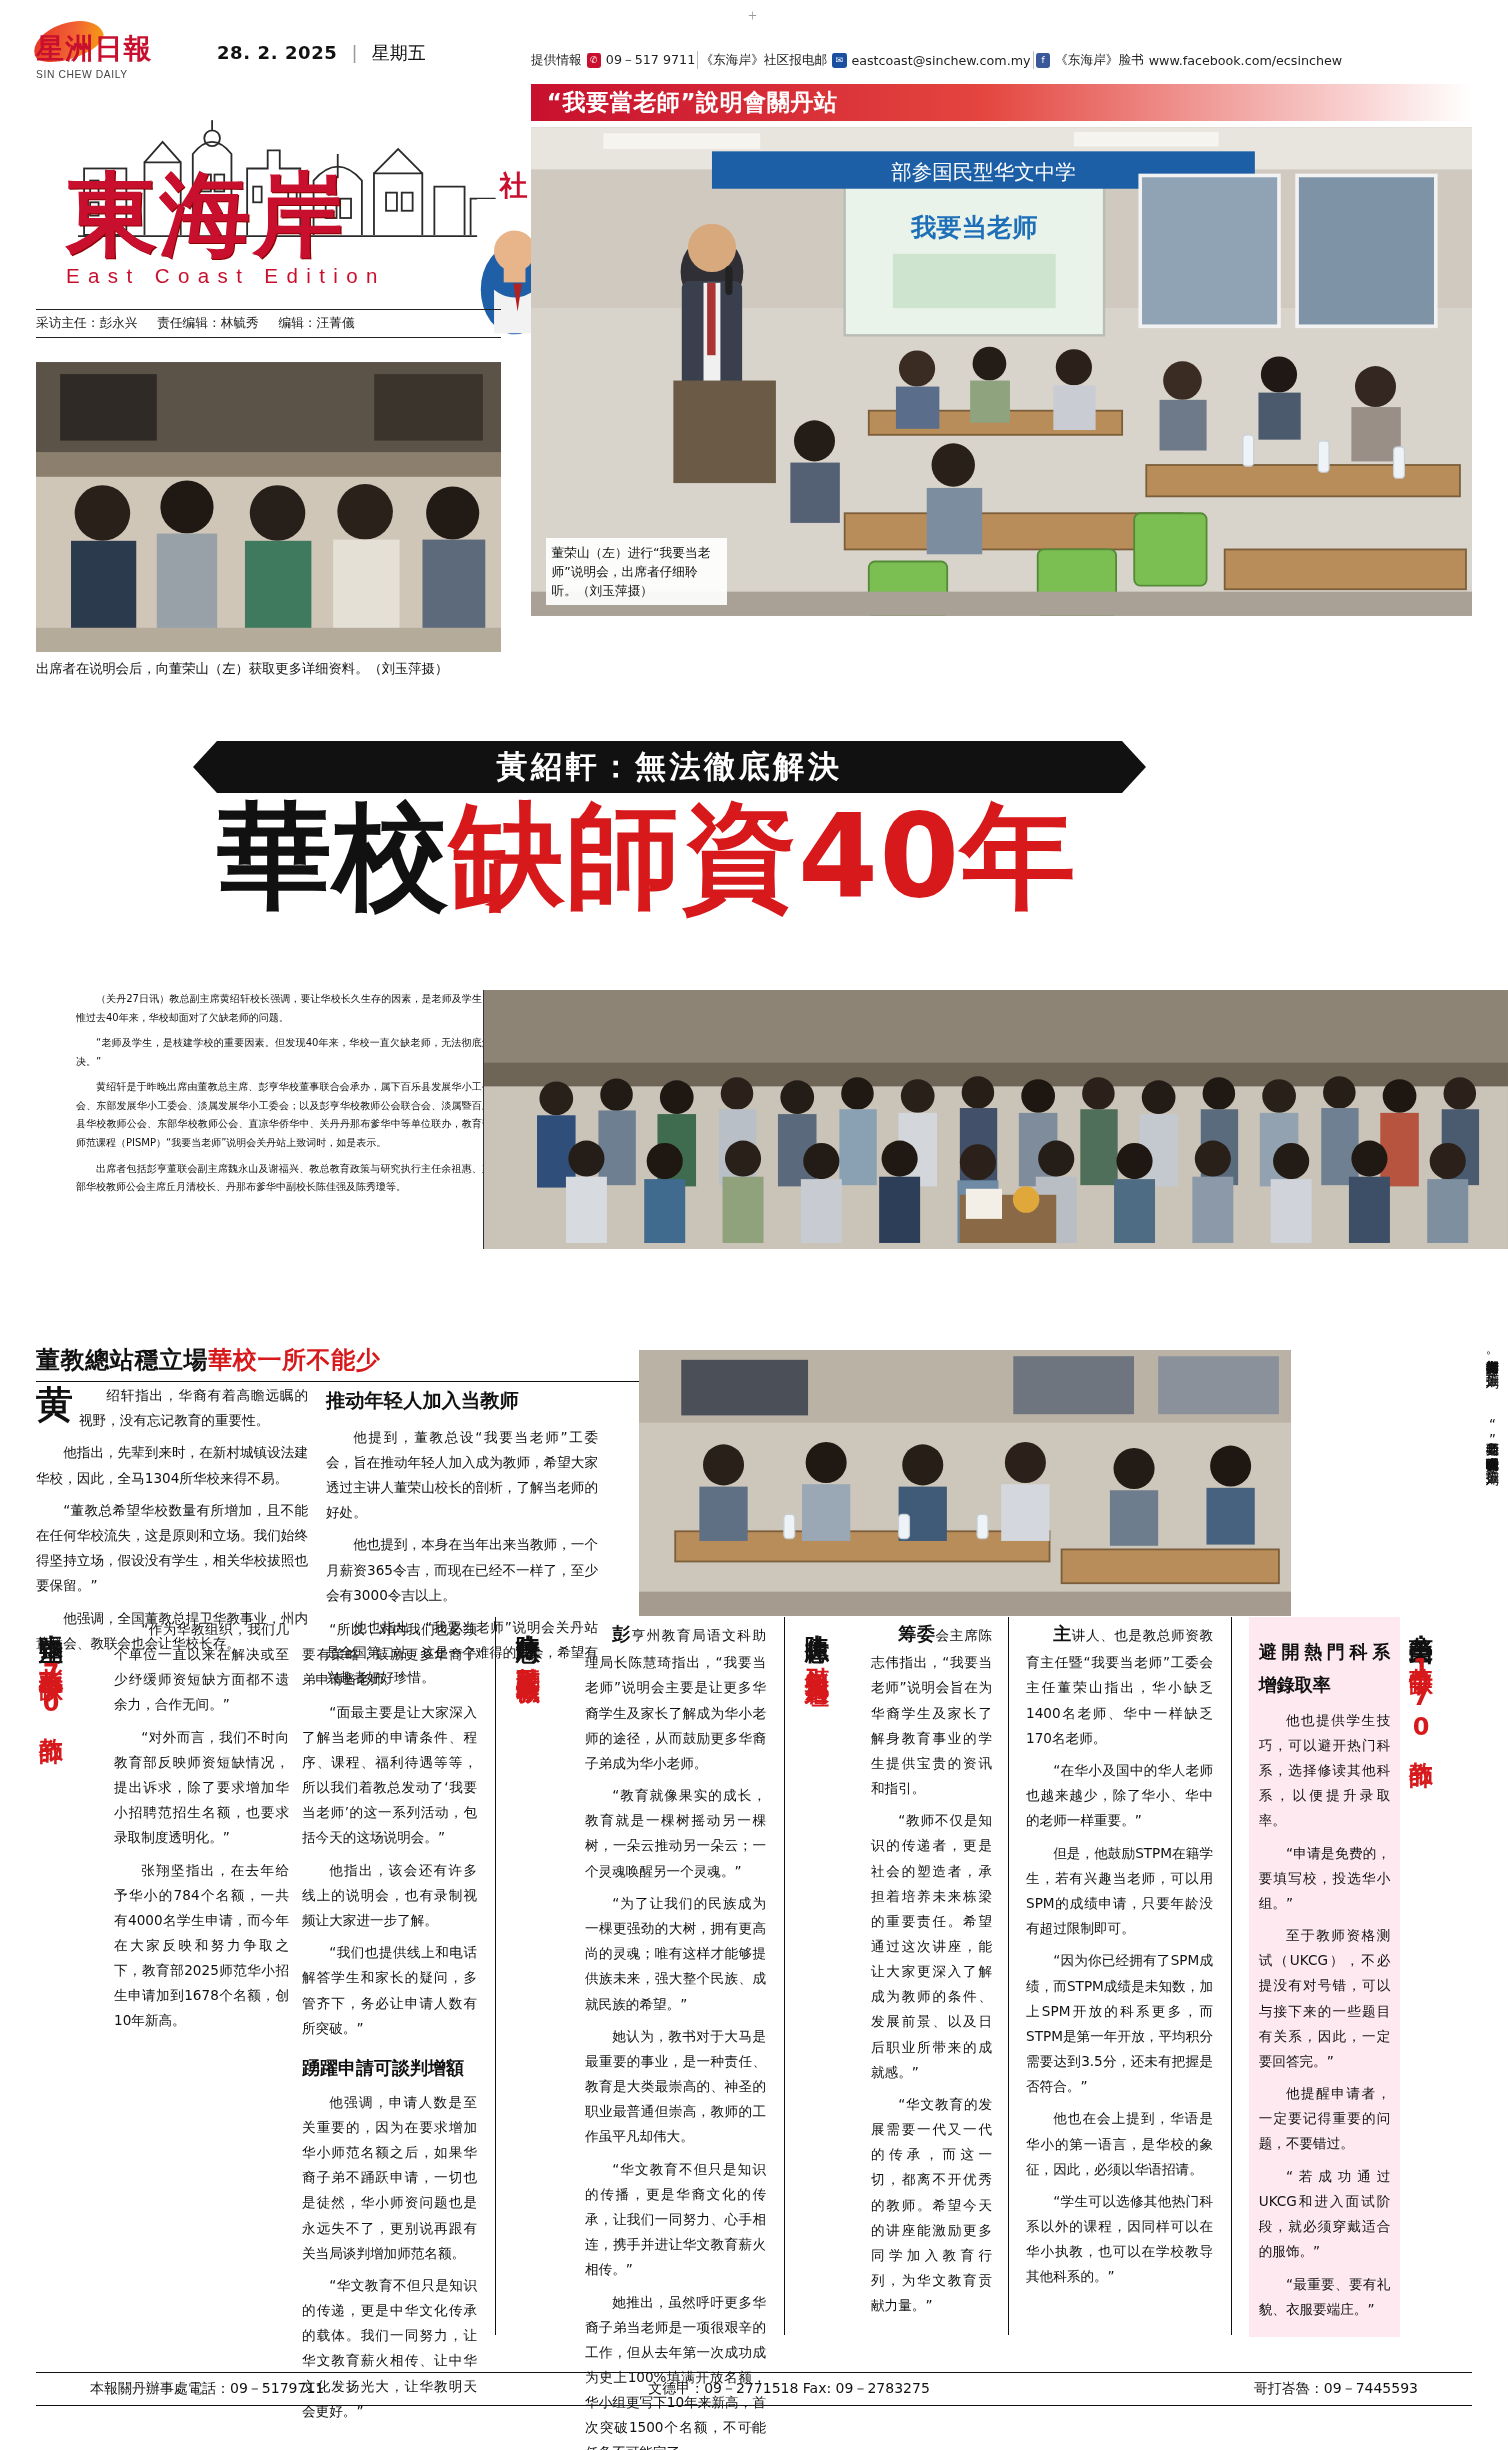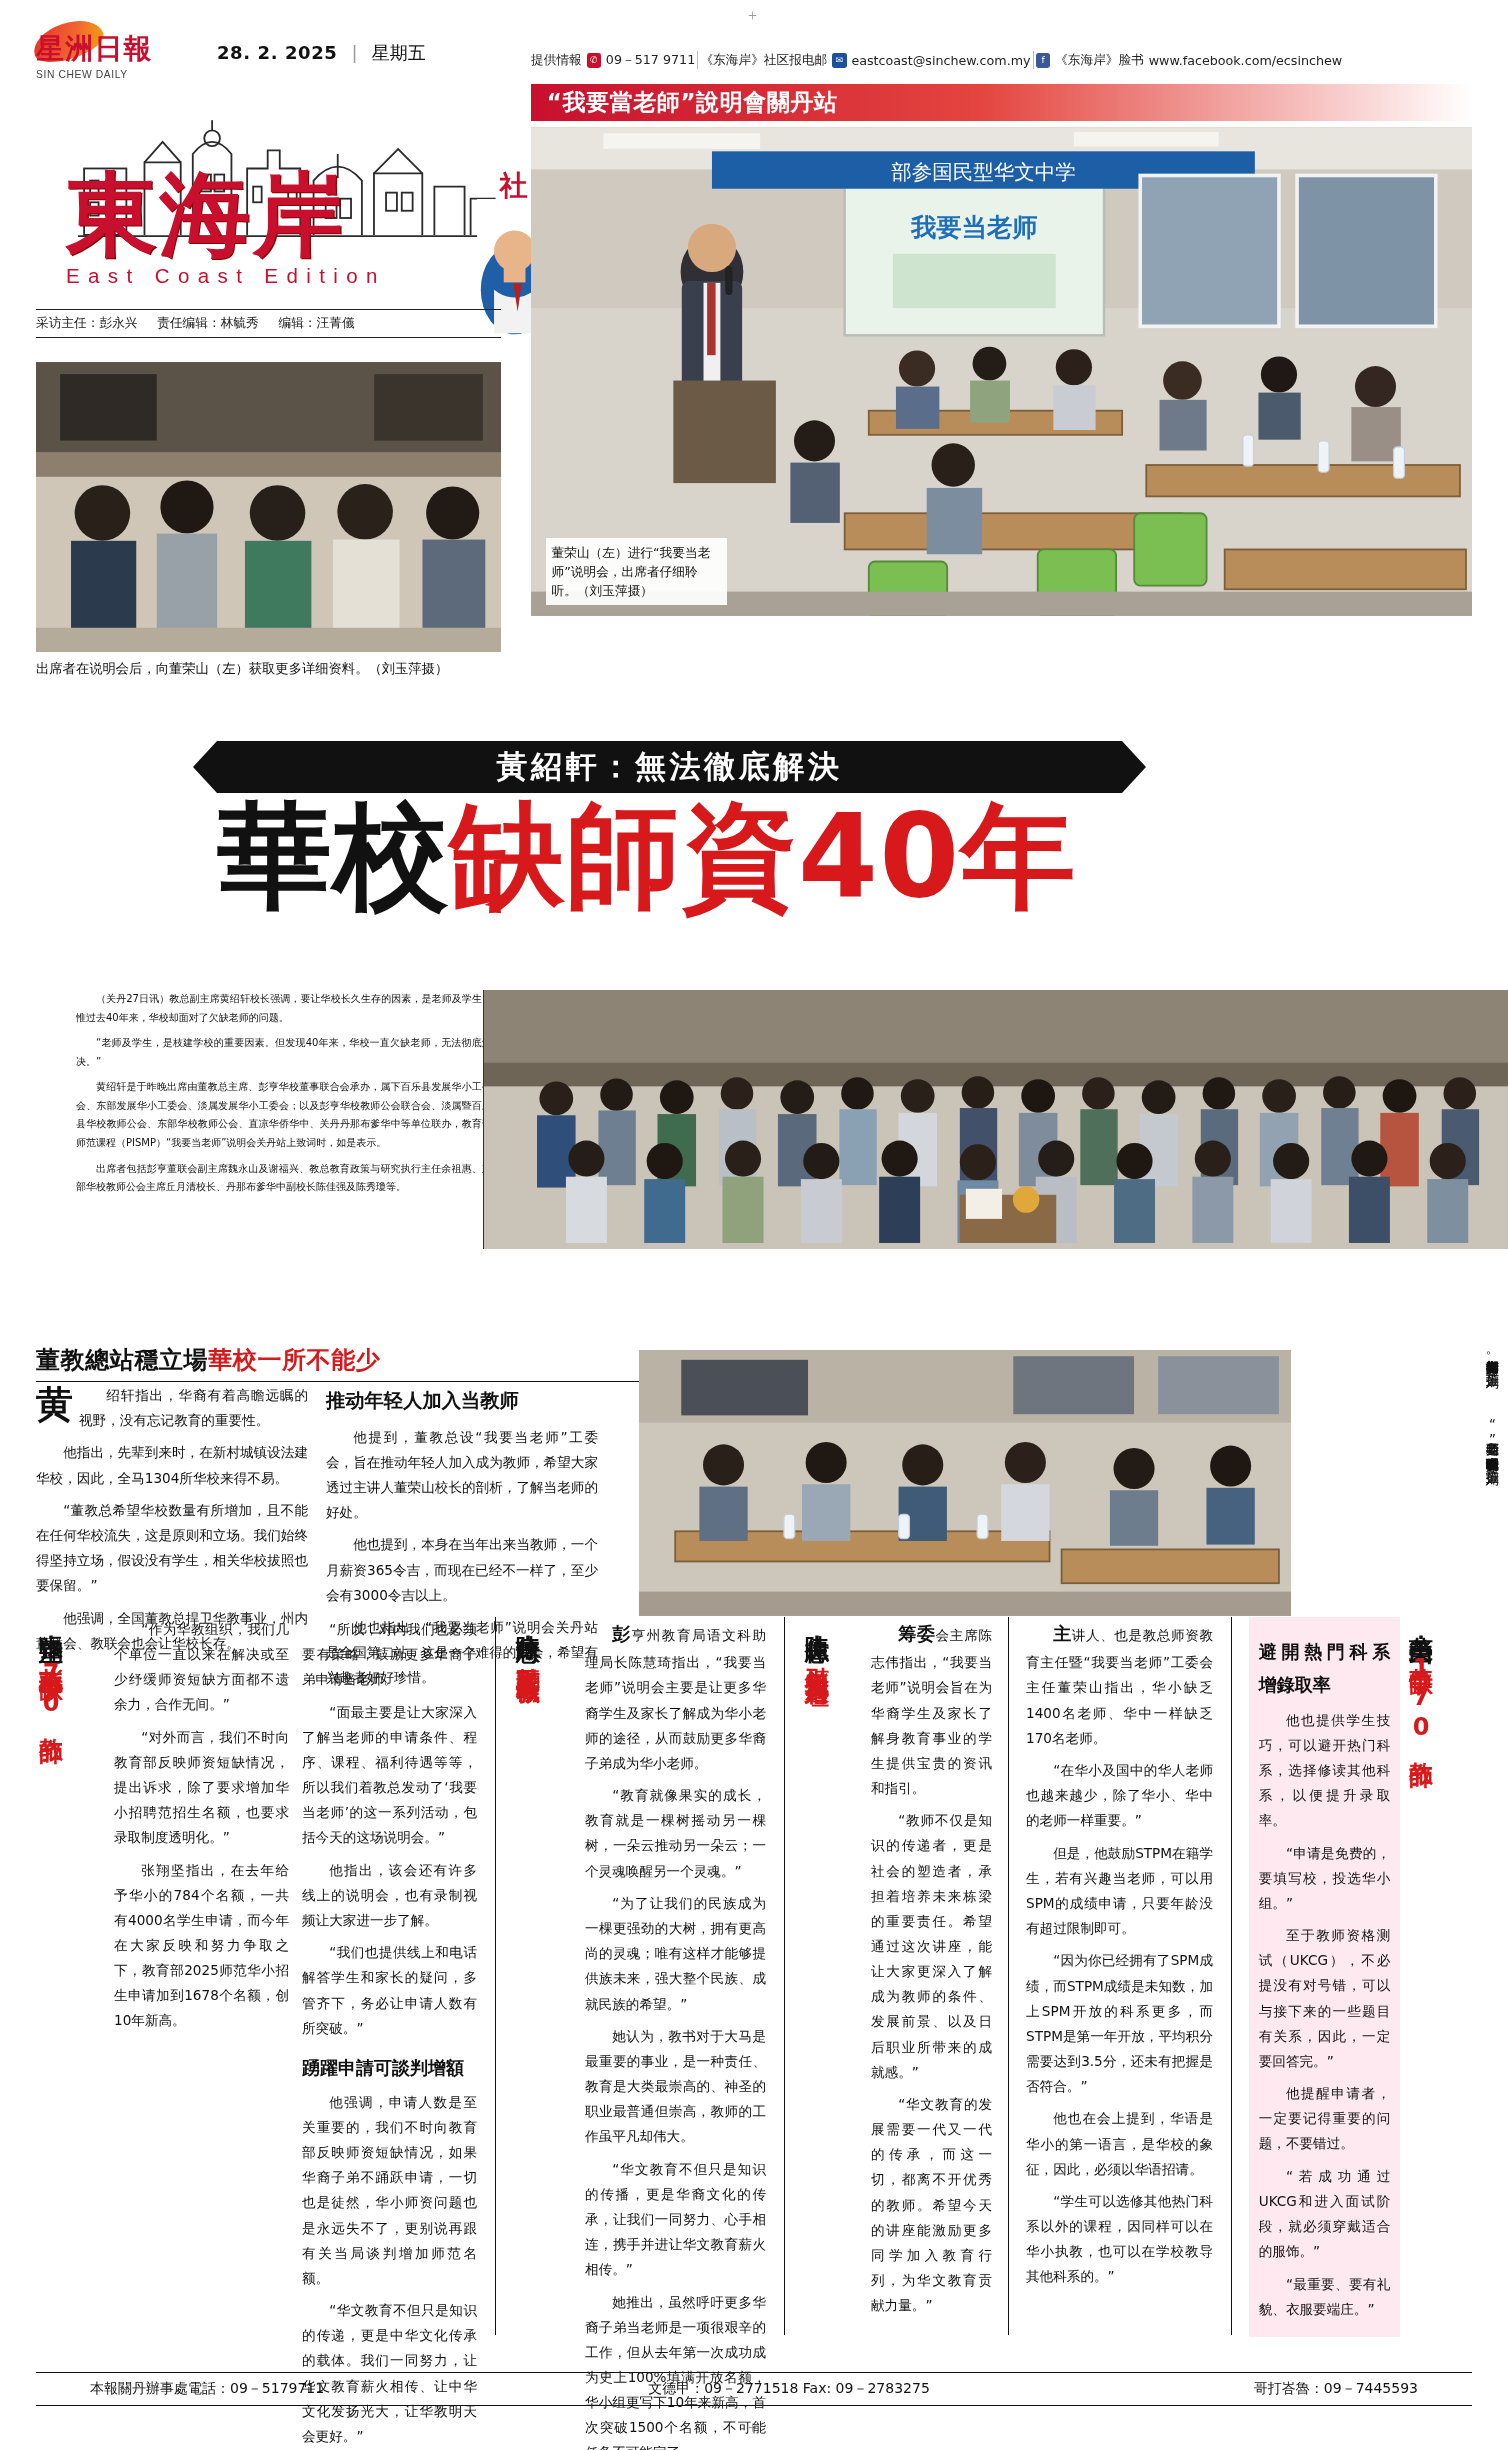--- a/index.html
+++ b/index.html
@@ -551,21 +551,21 @@
         <p>“作为华教组织，我们几个单位一直以来在解决或至少纾缓师资短缺方面都不遗余力，合作无间。”</p>
         <p>“对外而言，我们不时向教育部反映师资短缺情况，提出诉求，除了要求增加华小招聘范招生名额，也要求录取制度透明化。”</p>
         <p>张翔坚指出，在去年给予华小的784个名额，一共有4000名学生申请，而今年在大家反映和努力争取之下，教育部2025师范华小招生申请加到1678个名额，创10年新高。</p>
       </div>
       <div class="colbody" style="position:absolute; left:266px; top:0; width:175px;">
         <p>“所以，对内我们也必须要有策略，鼓励更多华裔子弟申请当老师。”</p>
         <p>“面最主要是让大家深入了解当老师的申请条件、程序、课程、福利待遇等等，所以我们着教总发动了‘我要当老师’的这一系列活动，包括今天的这场说明会。”</p>
         <p>他指出，该会还有许多线上的说明会，也有录制视频让大家进一步了解。</p>
         <p>“我们也提供线上和电话解答学生和家长的疑问，多管齐下，务必让申请人数有所突破。”</p>
         <h4>踴躍申請可談判增額</h4>
-        <p>他强调，申请人数是至关重要的，我们不时向教育部反映师资短缺情况，如果华裔子弟不踊跃申请，一切也是徒然，华小师资问题也是永远失不了，更别说再跟有关当局谈判增加师范名额。</p>
+        <p>他强调，申请人数是至关重要的，因为在要求增加华小师范名额之后，如果华裔子弟不踊跃申请，一切也是徒然，华小师资问题也是永远失不了，更别说再跟有关当局谈判增加师范名额。</p>
         <p>“华文教育不但只是知识的传递，更是中华文化传承的载体。我们一同努力，让华文教育薪火相传、让中华文化发扬光大，让华教明天会更好。”</p>
       </div>
     </div>
 
     <div style="position:absolute; left:477px; top:0; width:259px;">
       <div style="position:absolute; left:0; top:0; width:60px; height:338px;">
         <div class="vcolhead">
           <span>陳慧琦：</span><span class="red">鼓勵更多華裔執教</span>
         </div>
       </div>

